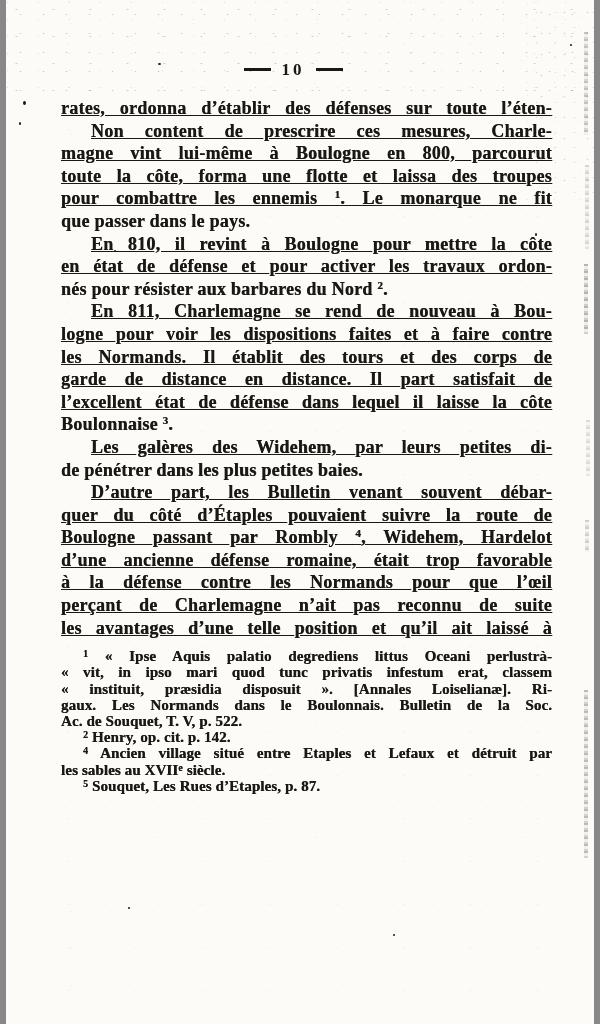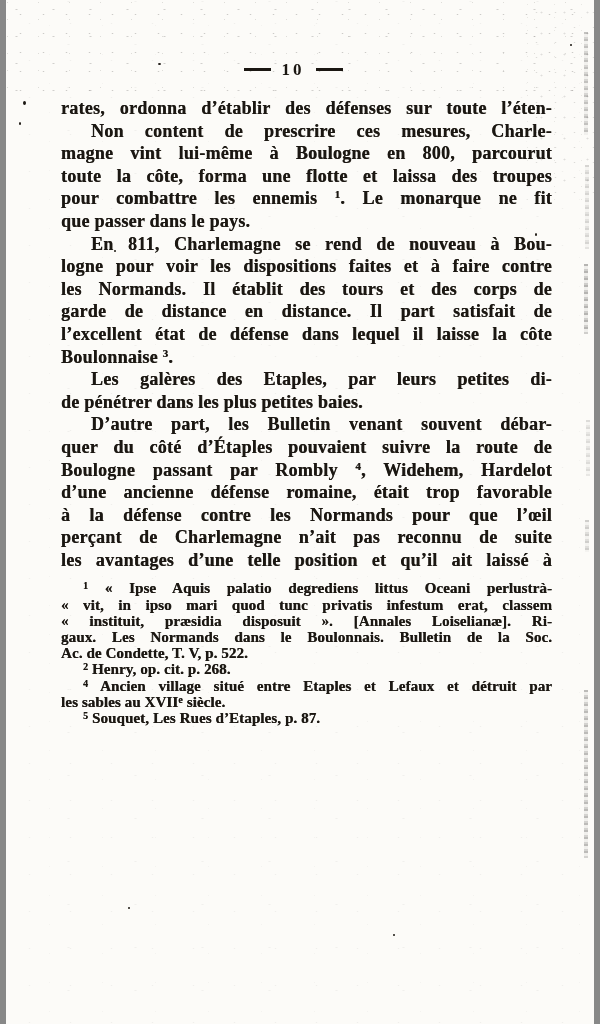--- a/index.html
+++ b/index.html
@@ -39,21 +39,21 @@
     vertical-align:4px;margin:0 11px;}
   
   .content{
     position:absolute;left:55px;top:97px;width:491px;
     text-shadow:.35px 0 0 rgba(27,23,18,.85);
   }
   .line{
     font-size:18px;font-weight:700;line-height:22.6px;
     letter-spacing:.25px;text-align:justify;text-align-last:left;
   }
-  .line.just{text-align-last:justify;}
+  .line.just{text-align-last:justify;text-decoration:underline;}
   .line.ind{text-indent:30px;}
   .content sup{font-size:11px;line-height:0;vertical-align:6px;font-weight:700;}
   
   .fnotes{margin-top:9px;}
   .fline{
     font-size:15px;font-weight:700;line-height:16.2px;
     letter-spacing:.1px;text-align:justify;text-align-last:left;
   }
   .fline.just{text-align-last:justify;}
   .fline.ind{text-indent:22px;}
@@ -95,53 +95,58 @@
           <div class="line just"><span>rates, ordonna d’établir des défenses sur toute l’éten-</span></div>
         </div>
         <div>
           <div class="line just ind"><span>Non content de prescrire ces mesures, Charle-</span></div>
           <div class="line just"><span>magne vint lui-même à Boulogne en 800, parcourut</span></div>
           <div class="line just"><span>toute la côte, forma une flotte et laissa des troupes</span></div>
           <div class="line just"><span>pour combattre les ennemis </span><sup>1</sup><span>. Le monarque ne fit</span></div>
           <div class="line"><span>que passer dans le pays.</span></div>
         </div>
         <div>
+          <div class="line just ind"><span>En 810, il revint à Boulogne pour mettre la côte</span></div>
+          <div class="line just"><span>en état de défense et pour activer les travaux ordon-</span></div>
+          <div class="line"><span>nés pour résister aux barbares du Nord </span><sup>2</sup><span>.</span></div>
+        </div>
+        <div>
           <div class="line just ind"><span>En 811, Charlemagne se rend de nouveau à Bou-</span></div>
           <div class="line just"><span>logne pour voir les dispositions faites et à faire contre</span></div>
           <div class="line just"><span>les Normands. Il établit des tours et des corps de</span></div>
           <div class="line just"><span>garde de distance en distance. Il part satisfait de</span></div>
           <div class="line just"><span>l’excellent état de défense dans lequel il laisse la côte</span></div>
           <div class="line"><span>Boulonnaise </span><sup>3</sup><span>.</span></div>
         </div>
         <div>
-          <div class="line just ind"><span>Les galères des Etaples, par leurs petites di-</span></div>
+          <div class="line just ind"><span>Les galères des Widehem, par leurs petites di-</span></div>
           <div class="line"><span>de pénétrer dans les plus petites baies.</span></div>
         </div>
         <div>
           <div class="line just ind"><span>D’autre part, les Bulletin venant souvent débar-</span></div>
           <div class="line just"><span>quer du côté d’Étaples pouvaient suivre la route de</span></div>
           <div class="line just"><span>Boulogne passant par Rombly </span><sup>4</sup><span>, Widehem, Hardelot</span></div>
         </div>
         <div>
           <div class="line just"><span>d’une ancienne défense romaine, était trop favorable</span></div>
           <div class="line just"><span>à la défense contre les Normands pour que l’œil</span></div>
           <div class="line just"><span>perçant de Charlemagne n’ait pas reconnu de suite</span></div>
           <div class="line just"><span>les avantages d’une telle position et qu’il ait laissé à</span></div>
         </div>
       </div>
     <div class="fnotes">
         <div>
           <div class="fline just ind"><sup>1</sup><span class="it"> « Ipse Aquis palatio degrediens littus Oceani perlustrà-</span></div>
           <div class="fline just"><span class="it">« vit, in ipso mari quod tunc privatis infestum erat, classem</span></div>
           <div class="fline just"><span class="it">« instituit, præsidia disposuit ». [Annales Loiselianæ]. Ri-</span></div>
           <div class="fline just"><span class="it">gaux. Les Normands dans le Boulonnais. Bulletin de la Soc.</span></div>
-          <div class="fline"><span class="it">Ac. de Condette,</span><span> T. V, p. 522.</span></div>
+          <div class="fline"><span class="it">Ac. de Souquet,</span><span> T. V, p. 522.</span></div>
         </div>
         <div>
-          <div class="fline ind"><sup>2</sup><span> Henry, </span><span class="it">op. cit.</span><span> p. 268.</span></div>
+          <div class="fline ind"><sup>2</sup><span> Henry, </span><span class="it">op. cit.</span><span> p. 142.</span></div>
         </div>
         <div>
           <div class="fline just ind"><sup>4</sup><span> Ancien village situé entre Etaples et Lefaux et détruit par</span></div>
           <div class="fline"><span>les sables au XVII</span><sup>e</sup><span> siècle.</span></div>
         </div>
         <div>
           <div class="fline ind"><sup>5</sup><span> Souquet, </span><span class="it">Les Rues d’Etaples,</span><span> p. 87.</span></div>
         </div>
       </div>
   </div>

